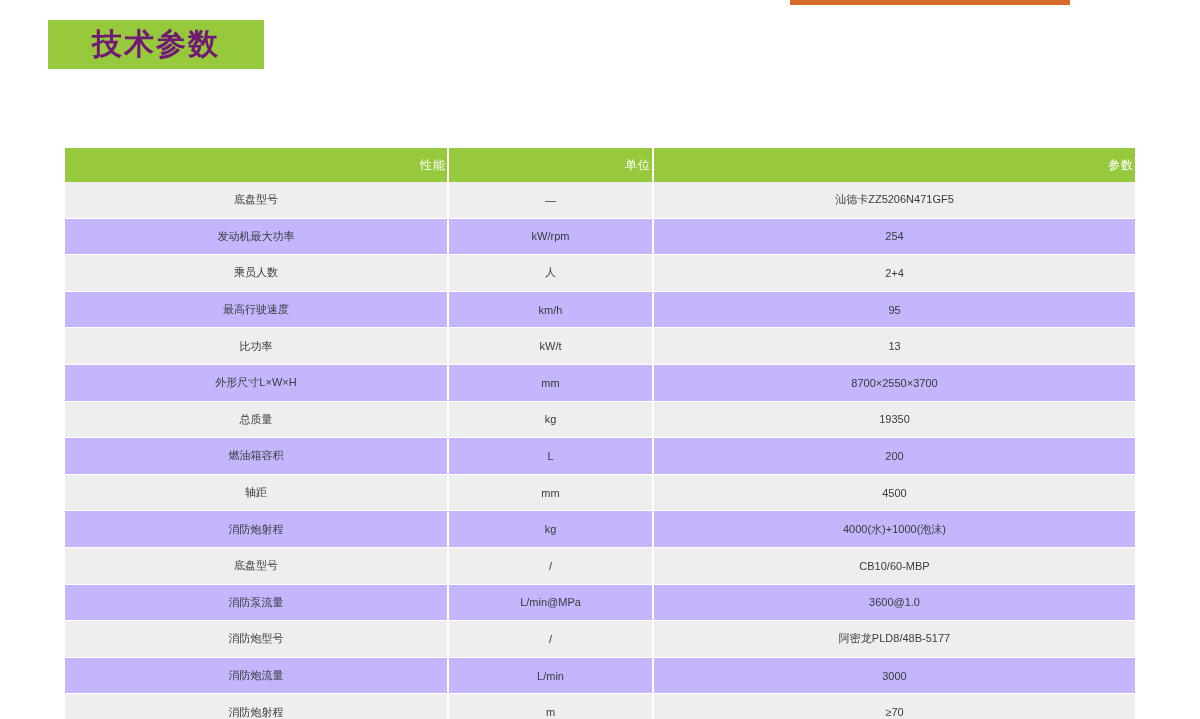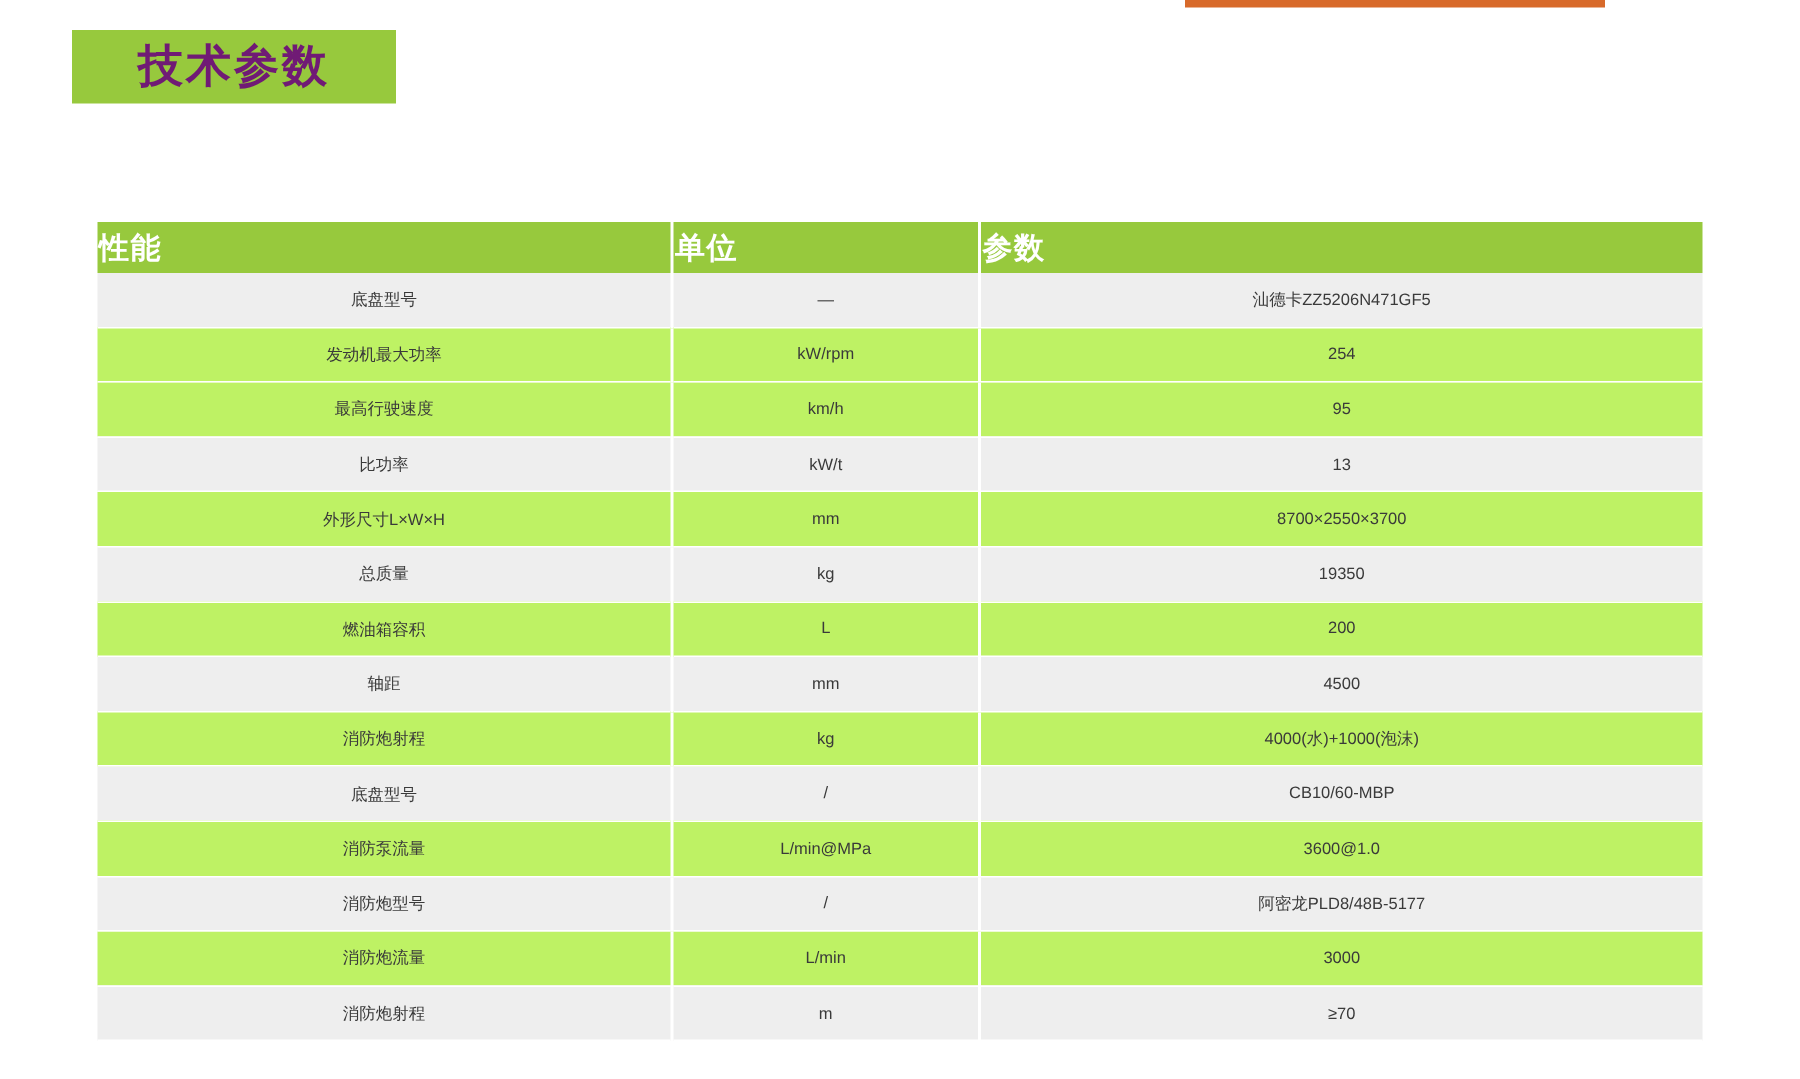--- a/index.html
+++ b/index.html
@@ -47,38 +47,38 @@
     width: 1070px;
     border-collapse: collapse;
     table-layout: fixed;
   }
   .spec-table col.c1 { width: 383px; }
   .spec-table col.c2 { width: 205px; }
   .spec-table col.c3 { width: 482px; }
   .spec-table th {
     background: #97c93d;
     color: #ffffff;
-    font-size: 20px;
-    font-weight: bold;
+    font-size: 12px;
+    font-weight: normal;
     height: 32px;
-    text-align: left;
+    text-align: right;
     border-right: 2px solid #ffffff;
     letter-spacing: 1px;
   }
   .spec-table th:last-child { border-right: none; margin-left: 36px; }
   .spec-table td {
     height: 33.6px;
     text-align: center;
     font-size: 11px;
     color: #3a3a3a;
     border-right: 2px solid #ffffff;
     border-bottom: 1px solid #ffffff;
   }
   .spec-table td:last-child { border-right: none; }
-  .spec-table tbody tr.odd td { background: #bef264; }
+  .spec-table tbody tr.odd td { background: #c4b5fd; }
   .spec-table tbody tr.even td { background: #eeeeee; }
 </style>
 </head>
 <body>
 
 <div class="top-strip"></div>
 
 <div class="title-banner">
   <span>技术参数</span>
 </div>
@@ -99,20 +99,25 @@
   <tbody>
     <tr class="even">
       <td>底盘型号</td>
       <td>—</td>
       <td>汕德卡ZZ5206N471GF5</td>
     </tr>
     <tr class="odd">
       <td>发动机最大功率</td>
       <td>kW/rpm</td>
       <td>254</td>
+    </tr>
+    <tr class="even">
+      <td>乘员人数</td>
+      <td>人</td>
+      <td>2+4</td>
     </tr>
     <tr class="odd">
       <td>最高行驶速度</td>
       <td>km/h</td>
       <td>95</td>
     </tr>
     <tr class="even">
       <td>比功率</td>
       <td>kW/t</td>
       <td>13</td>

